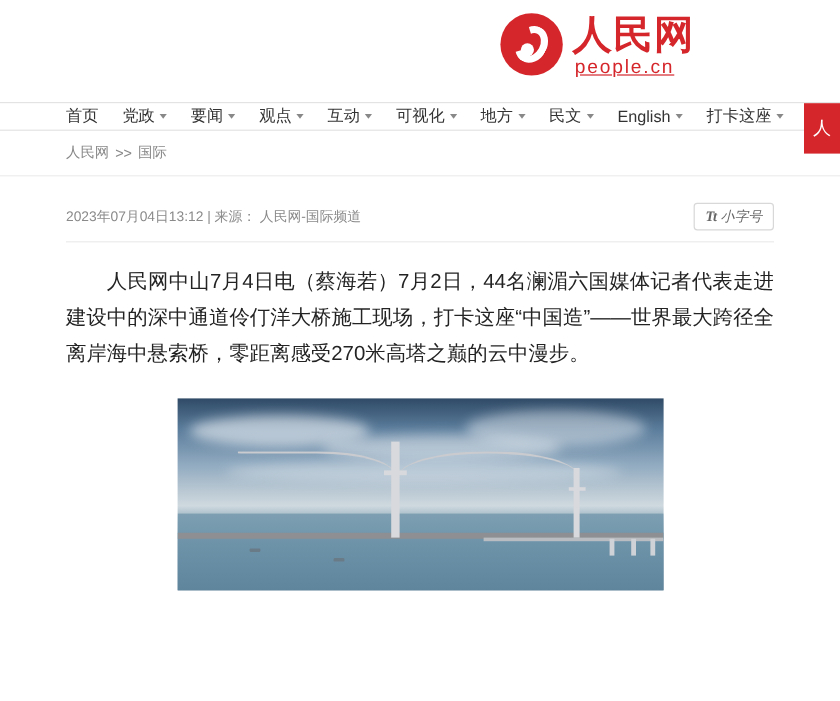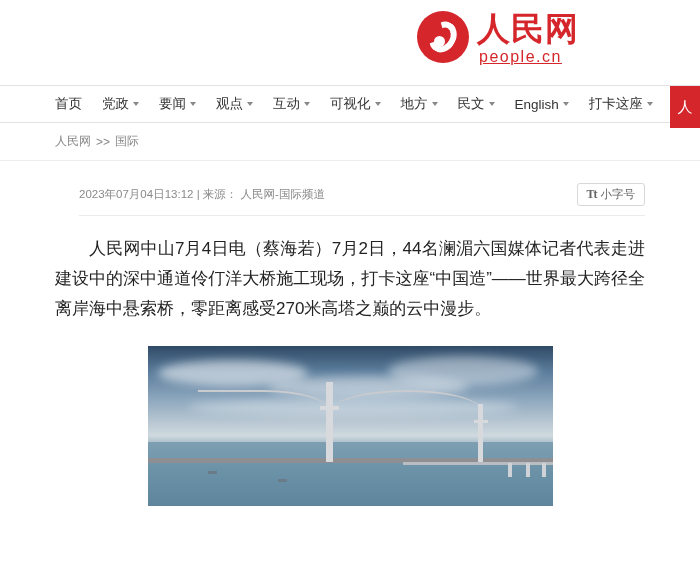--- a/index.html
+++ b/index.html
@@ -75,21 +75,21 @@
     font-size: 16px;
     color: #d5262b;
     letter-spacing: 1.5px;
     line-height: 18px;
     padding-left: 2px;
     text-decoration: underline;
   }
 
   
   .nav {
-    height: 38px;
+    height: 24px;
     border-top: 1px solid #e3e3e3;
     border-bottom: 1px solid #e3e3e3;
     background: #fff;
     display: flex;
     align-items: center;
     padding-left: 55px;
     box-sizing: border-box;
     position: relative;
   }
   .nav-item {
@@ -156,36 +156,36 @@
     letter-spacing: 0.5px;
     line-height: 32px;
   }
   .meta-row {
     margin-top: 22px;
     display: flex;
     align-items: center;
     justify-content: space-between;
     border-bottom: 1px solid #ebebeb;
     padding-bottom: 9px;
-    margin-left: 24px;
   }
   .meta-left {
     font-size: 11.5px;
     color: #8a8a8a;
   }
   .fontsize-btn {
     border: 1px solid #d8d8d8;
     border-radius: 3px;
     padding: 3px 9px;
     font-size: 11.5px;
     color: #666;
     display: flex;
     align-items: flex-start;
     background: #fff;
     cursor: pointer;
+    font-style: italic;
   }
   .fontsize-btn .tt {
     font-family: "Liberation Serif", serif;
     font-weight: bold;
     margin-right: 4px;
     font-size: 12px;
     letter-spacing: -1px;
   }
   .body-text {
     margin-top: 18px;

